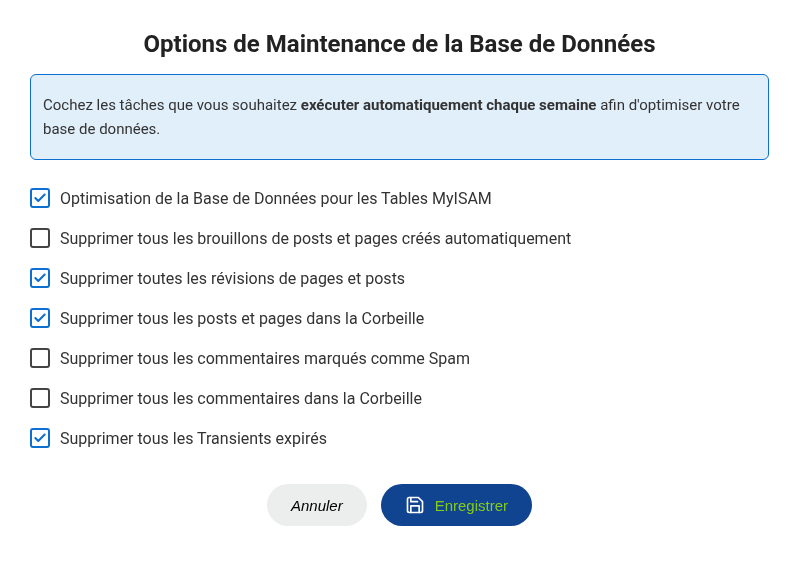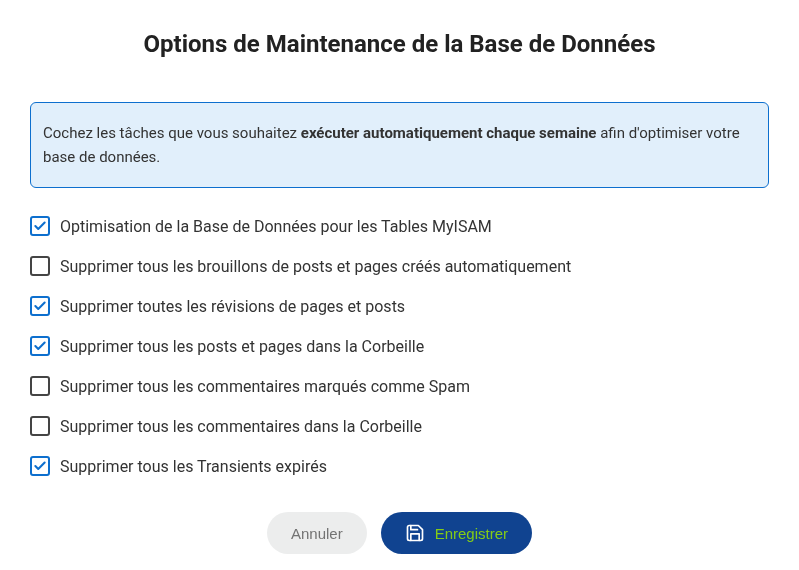--- a/index.html
+++ b/index.html
@@ -9,21 +9,21 @@
   width: 799px;
   height: 570px;
   overflow: hidden;
   padding: 30px 30px 25px 30px;
 }
 .modal-title {
   font-size: 24px;
   font-weight: 700;
   color: #222;
   text-align: center;
-  margin-bottom: 44px;
+  margin-bottom: 16px;
 }
 .info-box {
   background: #e1effb;
   border: 1px solid #0d6fce;
   border-radius: 6px;
   padding: 18px 12px;
   font-size: 15px;
   color: #333;
   line-height: 1.6;
   margin-bottom: 28px;
@@ -70,21 +70,22 @@
   border-radius: 22px;
   padding: 11px 24px;
   border: none;
   cursor: pointer;
   display: flex;
   align-items: center;
   gap: 10px;
 }
 .btn-cancel {
   background: #eceded;
-  color: #737373;
+  color: #000000;
+  font-style: italic;
 }
 .btn-save {
   background: #104390;
   color: #84cc16;
   align-items: center;
 }
 .btn-save .icon-wrap {
   display: flex;
   align-items: center;
   justify-content: center;

